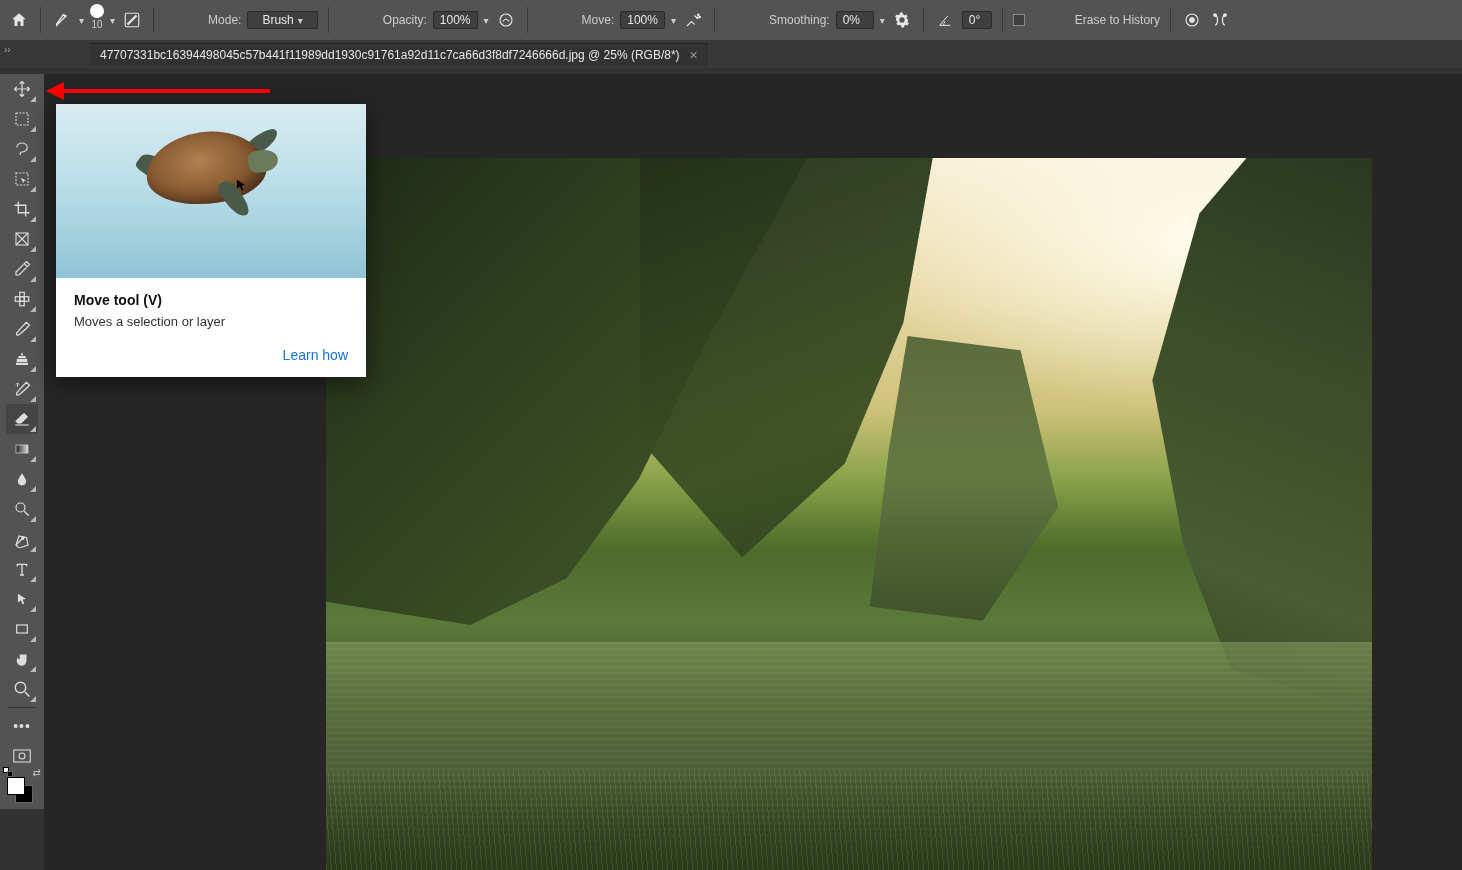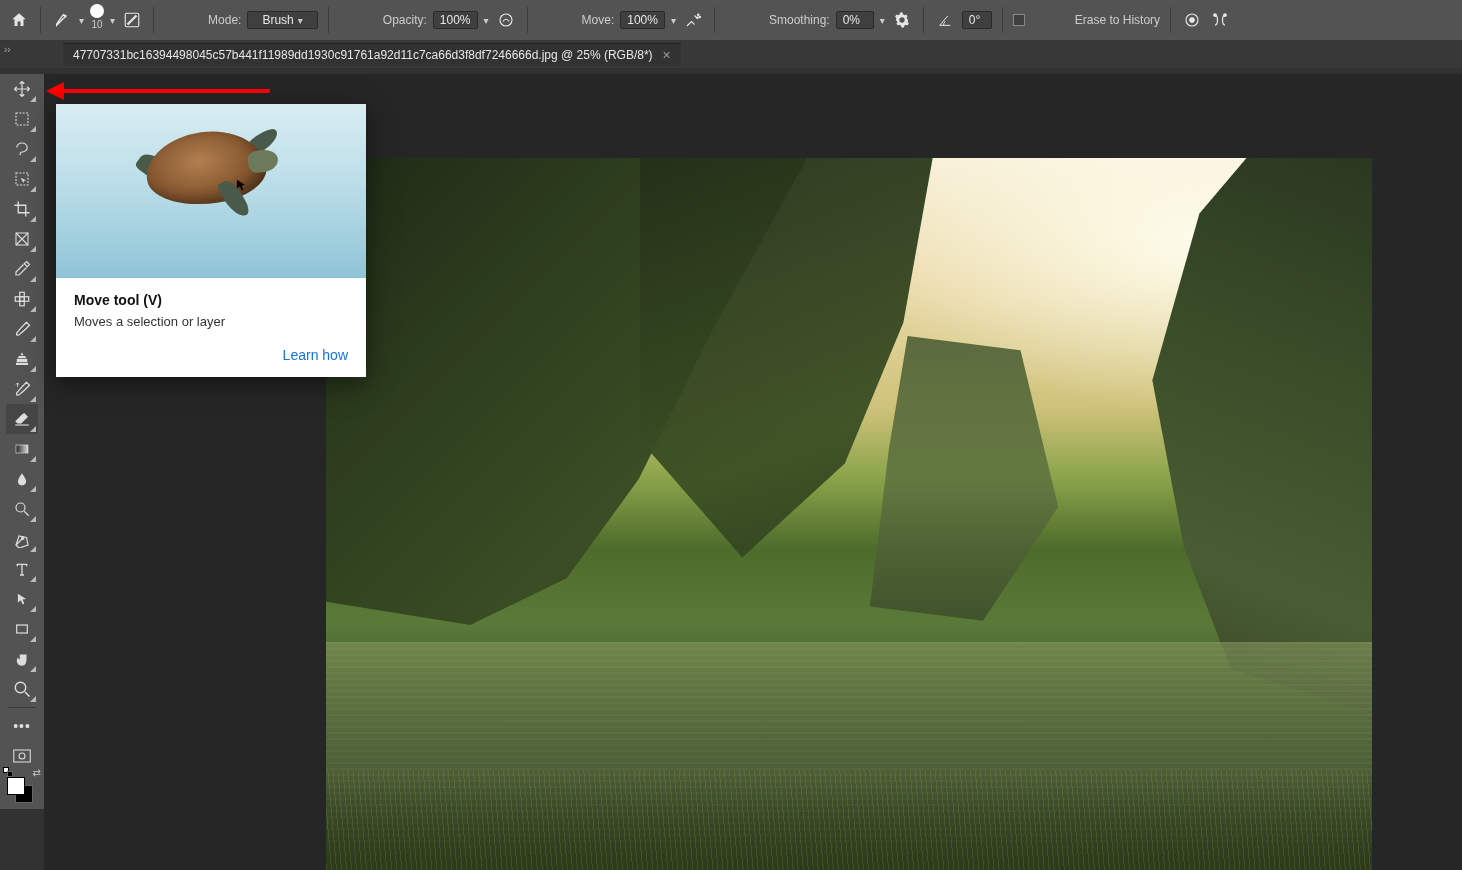--- a/index.html
+++ b/index.html
@@ -11,21 +11,21 @@
 .opt-dropdown { background: #3f3f3f; border: 1px solid #2a2a2a; color: #e6e6e6; padding: 1px 14px; font-size: 12px; display: flex; align-items: center; gap: 4px; border-radius: 2px; }
 .opt-num { background: #3f3f3f; border: 1px solid #2a2a2a; color: #e6e6e6; padding: 1px 6px; font-size: 12px; min-width: 42px; display: inline-block; border-radius: 2px; }
 .opt-divider { width: 1px; height: 26px; background: #3a3a3a; margin: 0 4px; }
 .chevron-down::after { content: "▾"; font-size: 10px; color: #ccc; }
 .opt-icon { width: 22px; height: 22px; display: flex; align-items: center; justify-content: center; }
 .brush-dot { width: 14px; height: 14px; background: #fff; border-radius: 50%; margin-top:-6px;}
 .brush-preset { display:flex; flex-direction:column; align-items:center; font-size:10px; gap:1px; color:#ccc;}
 .checkbox { width: 12px; height: 12px; border: 1px solid #888; background: #3f3f3f; }
 
 
-.tab-bar { height: 28px; background: #383838; display: flex; align-items: center; padding-left: 63px; }
+.tab-bar { height: 28px; background: #383838; display: flex; align-items: center; padding-left: 90px; }
 .tab { background: #323232; color: #e6e6e6; font-size: 12px; padding: 4px 10px; display: flex; align-items: center; gap: 10px; border-top:1px solid #232323;}
 .tab-close { color: #999; font-size: 14px; line-height: 10px; }
 
 
 .panel-toggle { position:absolute; left:4px; top:44px; color:#aaa; font-size:10px; }
 
 
 .toolbar { position: absolute; left: 0; top: 74px; width: 44px; background: #535353; display: flex; flex-direction: column; align-items: center; padding-top:0; }
 .tool-btn { width: 32px; height: 30px; margin: 0; display: flex; align-items: center; justify-content: center; position: relative; color: #ddd; border-radius:2px;}
 .tool-btn.selected { background: #454545; }

